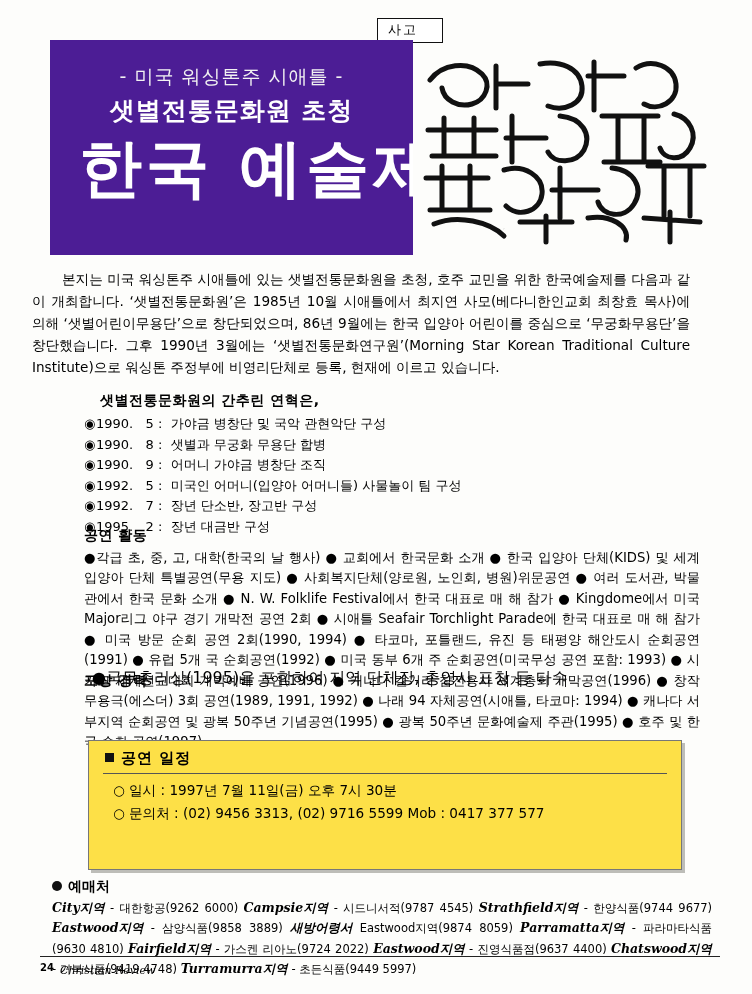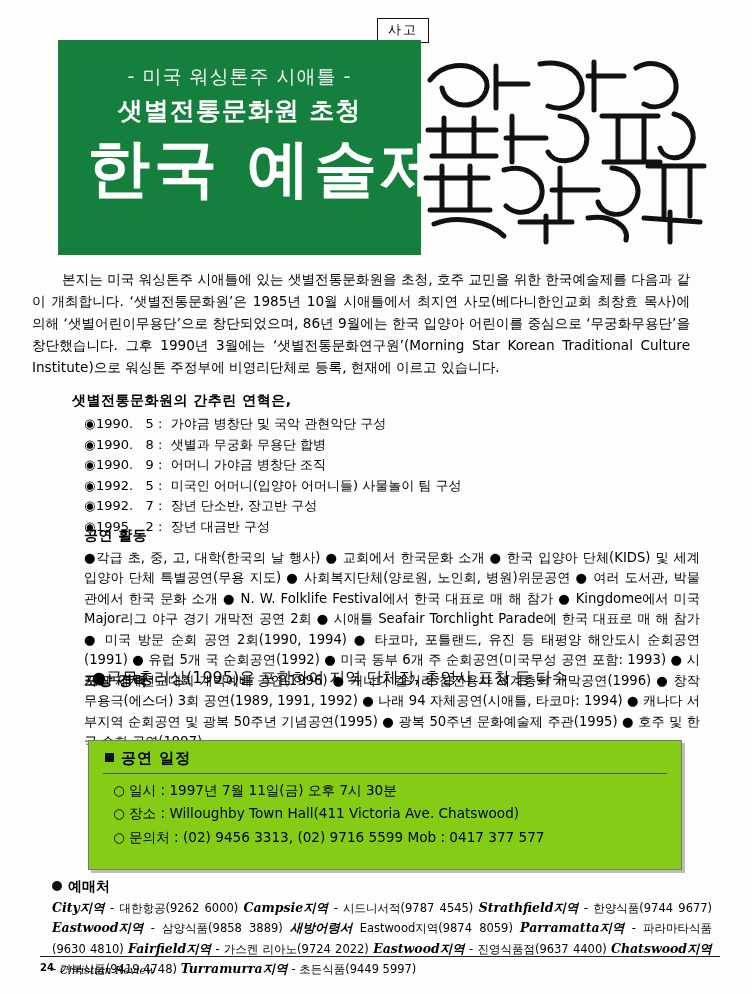--- a/index.html
+++ b/index.html
@@ -23,41 +23,41 @@
     height: 994px;
     background: #fdfdfb;
   }
 
   
   .top-tag {
     position: absolute;
     left: 377px;
     top: 18px;
     border: 1px solid #111;
-    padding: 2px 10px 3px 10px;
+    padding: 2px 24px 3px 10px;
     font-size: 13px;
     letter-spacing: 2px;
     background: #fff;
     font-family: "DejaVu Sans", sans-serif;
   }
 
   
   .masthead {
     position: absolute;
     left: 42px;
     top: 40px;
     width: 668px;
     height: 215px;
   }
   .mast-black {
     position: absolute;
-    left: 16px; top: 0;
+    left: 8px; top: 0;
     width: 363px;
     height: 215px;
-    background: #15803d;
+    background: #4c1d95;
     color: #fff;
     overflow: hidden;
   }
   .mast-line1 {
     position: absolute;
     left: 0; top: 24px;
     width: 363px;
     text-align: center;
     font-size: 19px;
     letter-spacing: 1px;
@@ -105,21 +105,21 @@
     text-align: justify;
     text-indent: 30px;
   }
 
   .sec-head {
     position: absolute;
     font-size: 14px;
     font-weight: bold;
     letter-spacing: 0.5px;
   }
-  .sec-head.h1 { left: 72px; top: 392px; }
+  .sec-head.h1 { left: 100px; top: 392px; }
   .sec-head.h2 { left: 84px; top: 527px; }
   .sec-head.h3 { left: 84px; top: 672px; }
 
   .hist-list {
     position: absolute;
     left: 84px;
     top: 414px;
     width: 600px;
     font-size: 13px;
     line-height: 1.58;
@@ -149,21 +149,21 @@
     line-height: 1.55;
   }
 
   
   .schedule {
     position: absolute;
     left: 88px;
     top: 740px;
     width: 592px;
     height: 128px;
-    background: #84cc16;
+    background: #fde047;
     border: 1px solid #777;
     box-shadow: 3px 3px 0 #bdbdb8;
   }
   .sch-title {
     position: absolute;
     left: 16px;
     top: 8px;
     font-size: 15px;
     font-weight: bold;
     letter-spacing: 1px;
@@ -325,21 +325,20 @@
   <div class="sec-head h3">포상 경력</div>
   <div class="awards">●국무총리상(1995)을 포함하여 지역 단체장, 총영사 표창 등 다수</div>
 
   <div class="schedule">
     <div class="sch-title">
       <span class="sq"></span><span>공연 일정</span>
     </div>
     <div class="sch-rule"></div>
     <div class="sch-list">
       <div><span class="o">○</span><span>일시 : 1997년 7월 11일(금) 오후 7시 30분</span></div>
-      <div><span class="o">○</span><span>장소 : Willoughby Town Hall(411 Victoria Ave. Chatswood)</span></div>
       <div><span class="o">○</span><span>문의처 : (02) 9456 3313, (02) 9716 5599 Mob : 0417 377 577</span></div>
     </div>
   </div>
 
   <div class="outlet-head">
     <span class="dot"></span><span>예매처</span>
   </div>
   <div class="outlets">
     <span class="zone">City지역</span>
     <span>- 대한항공(9262 6000)</span>

